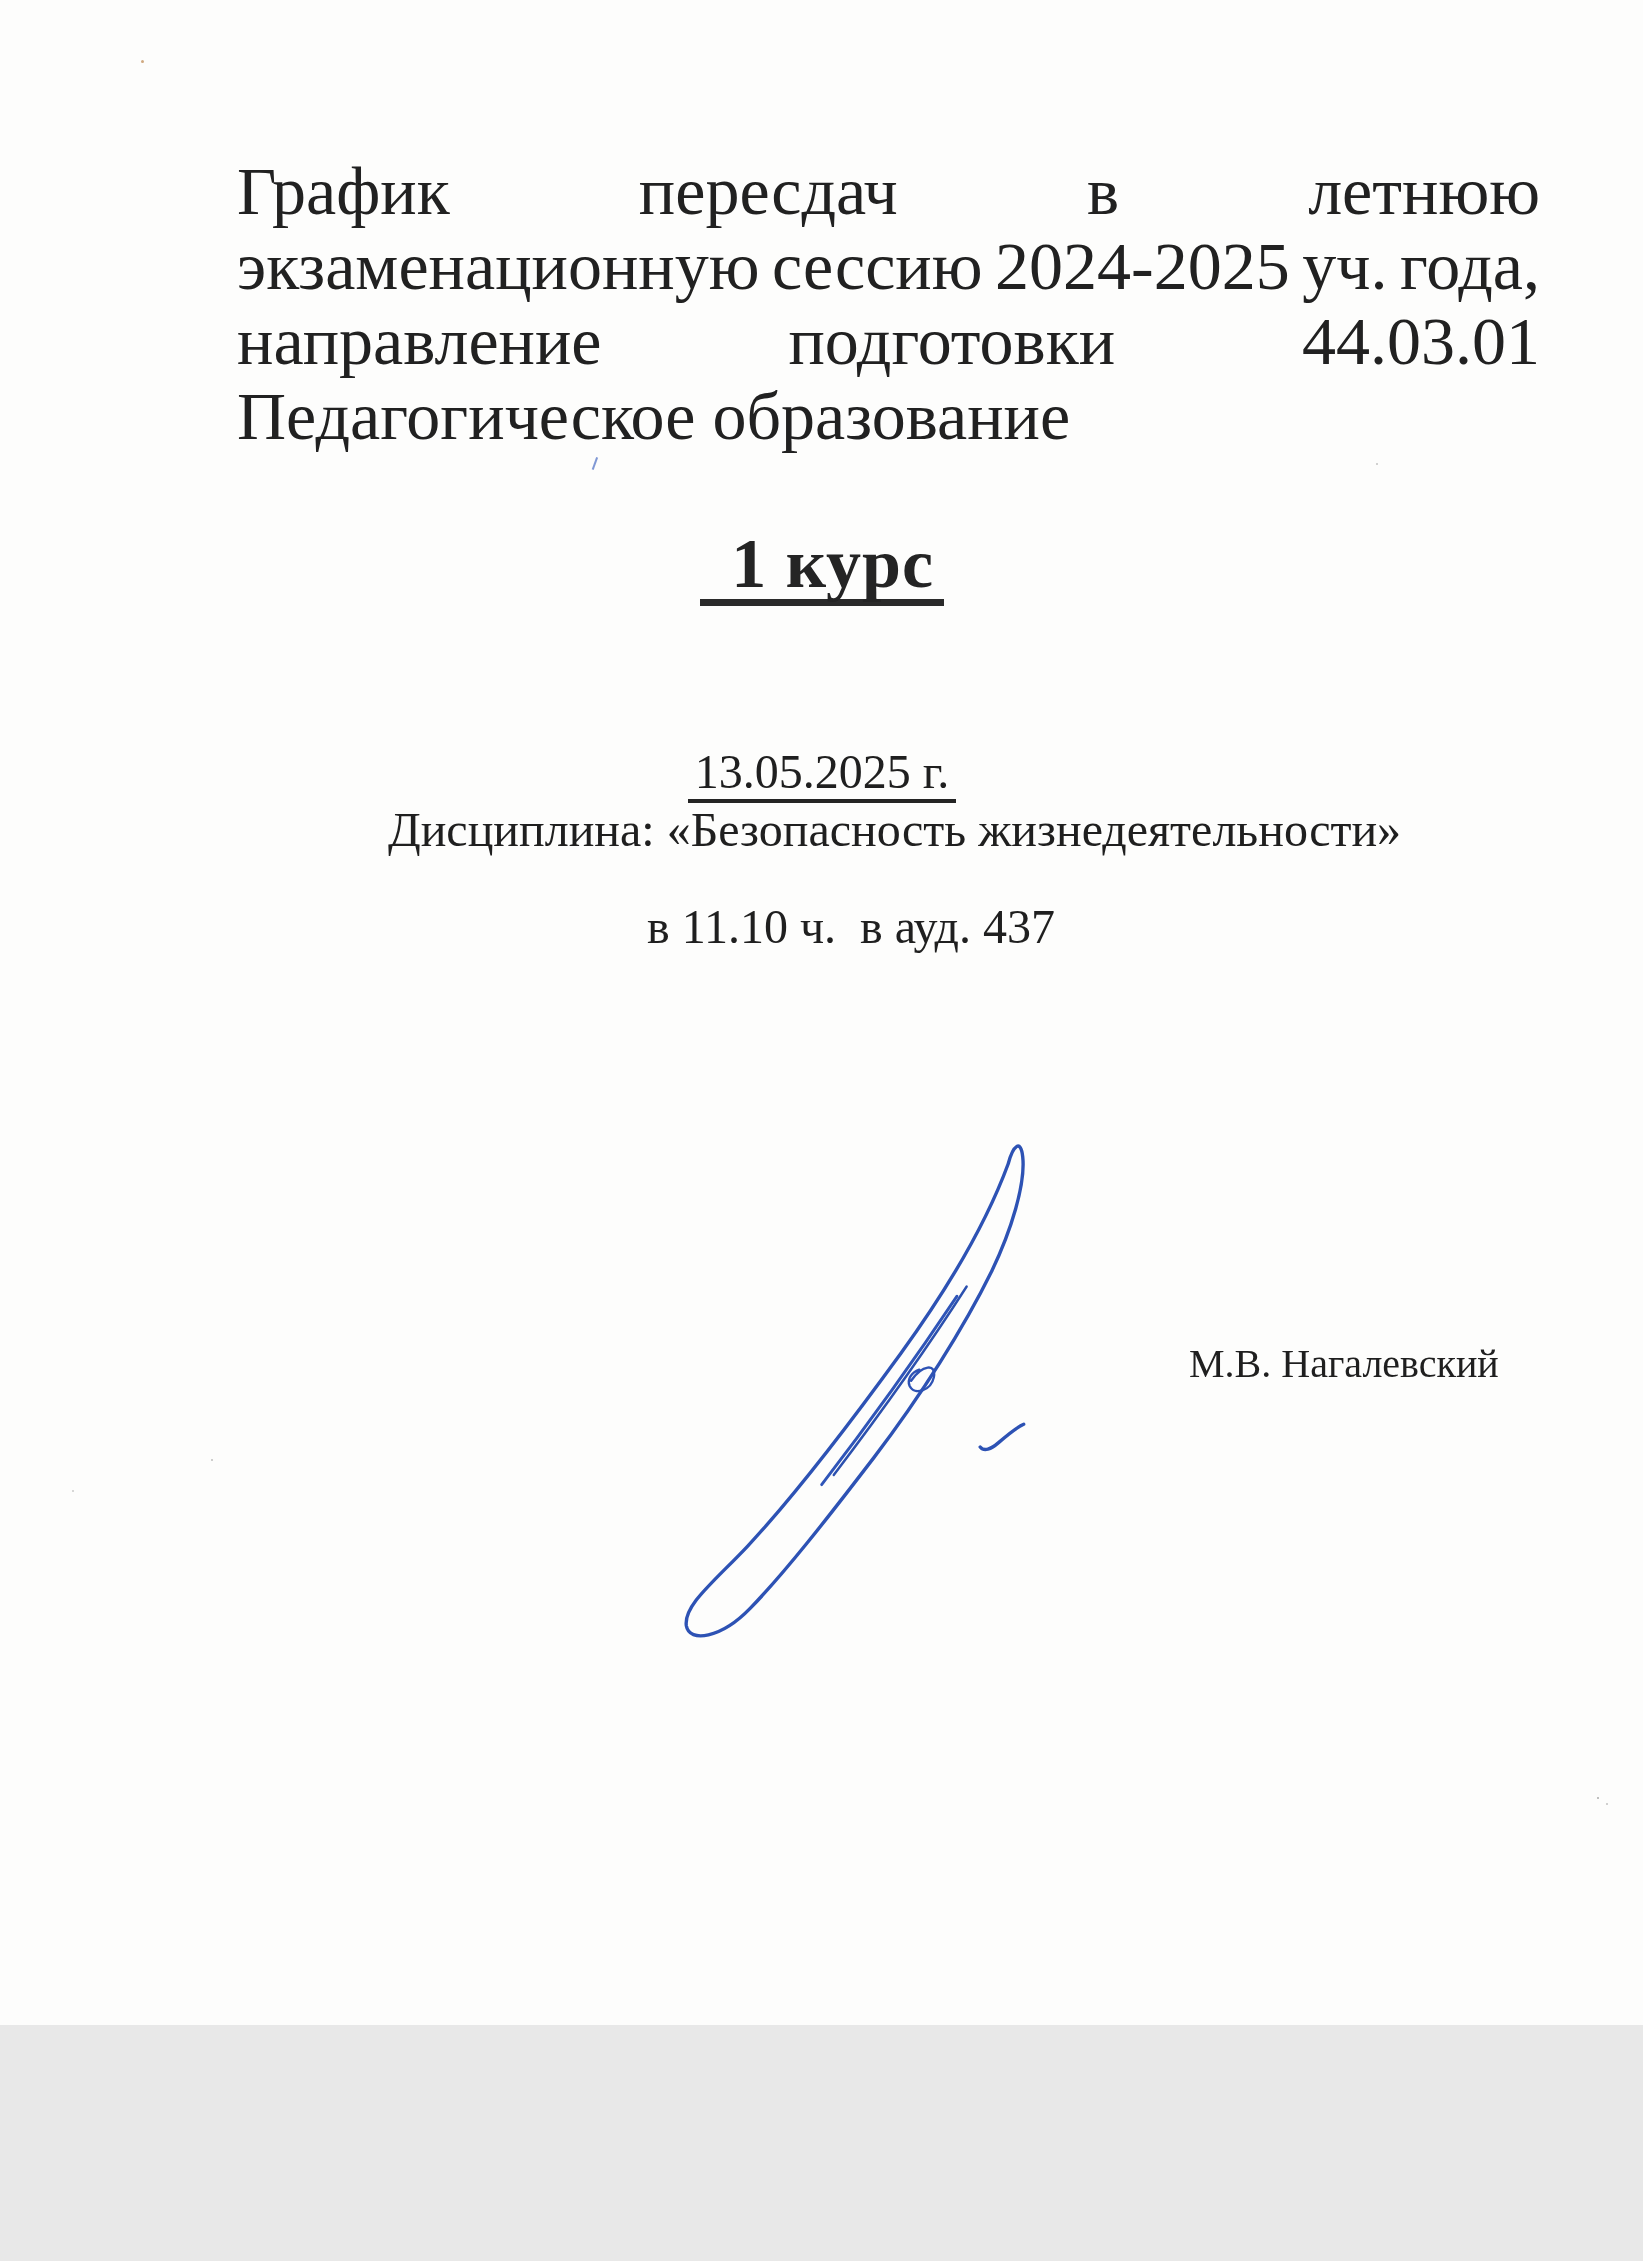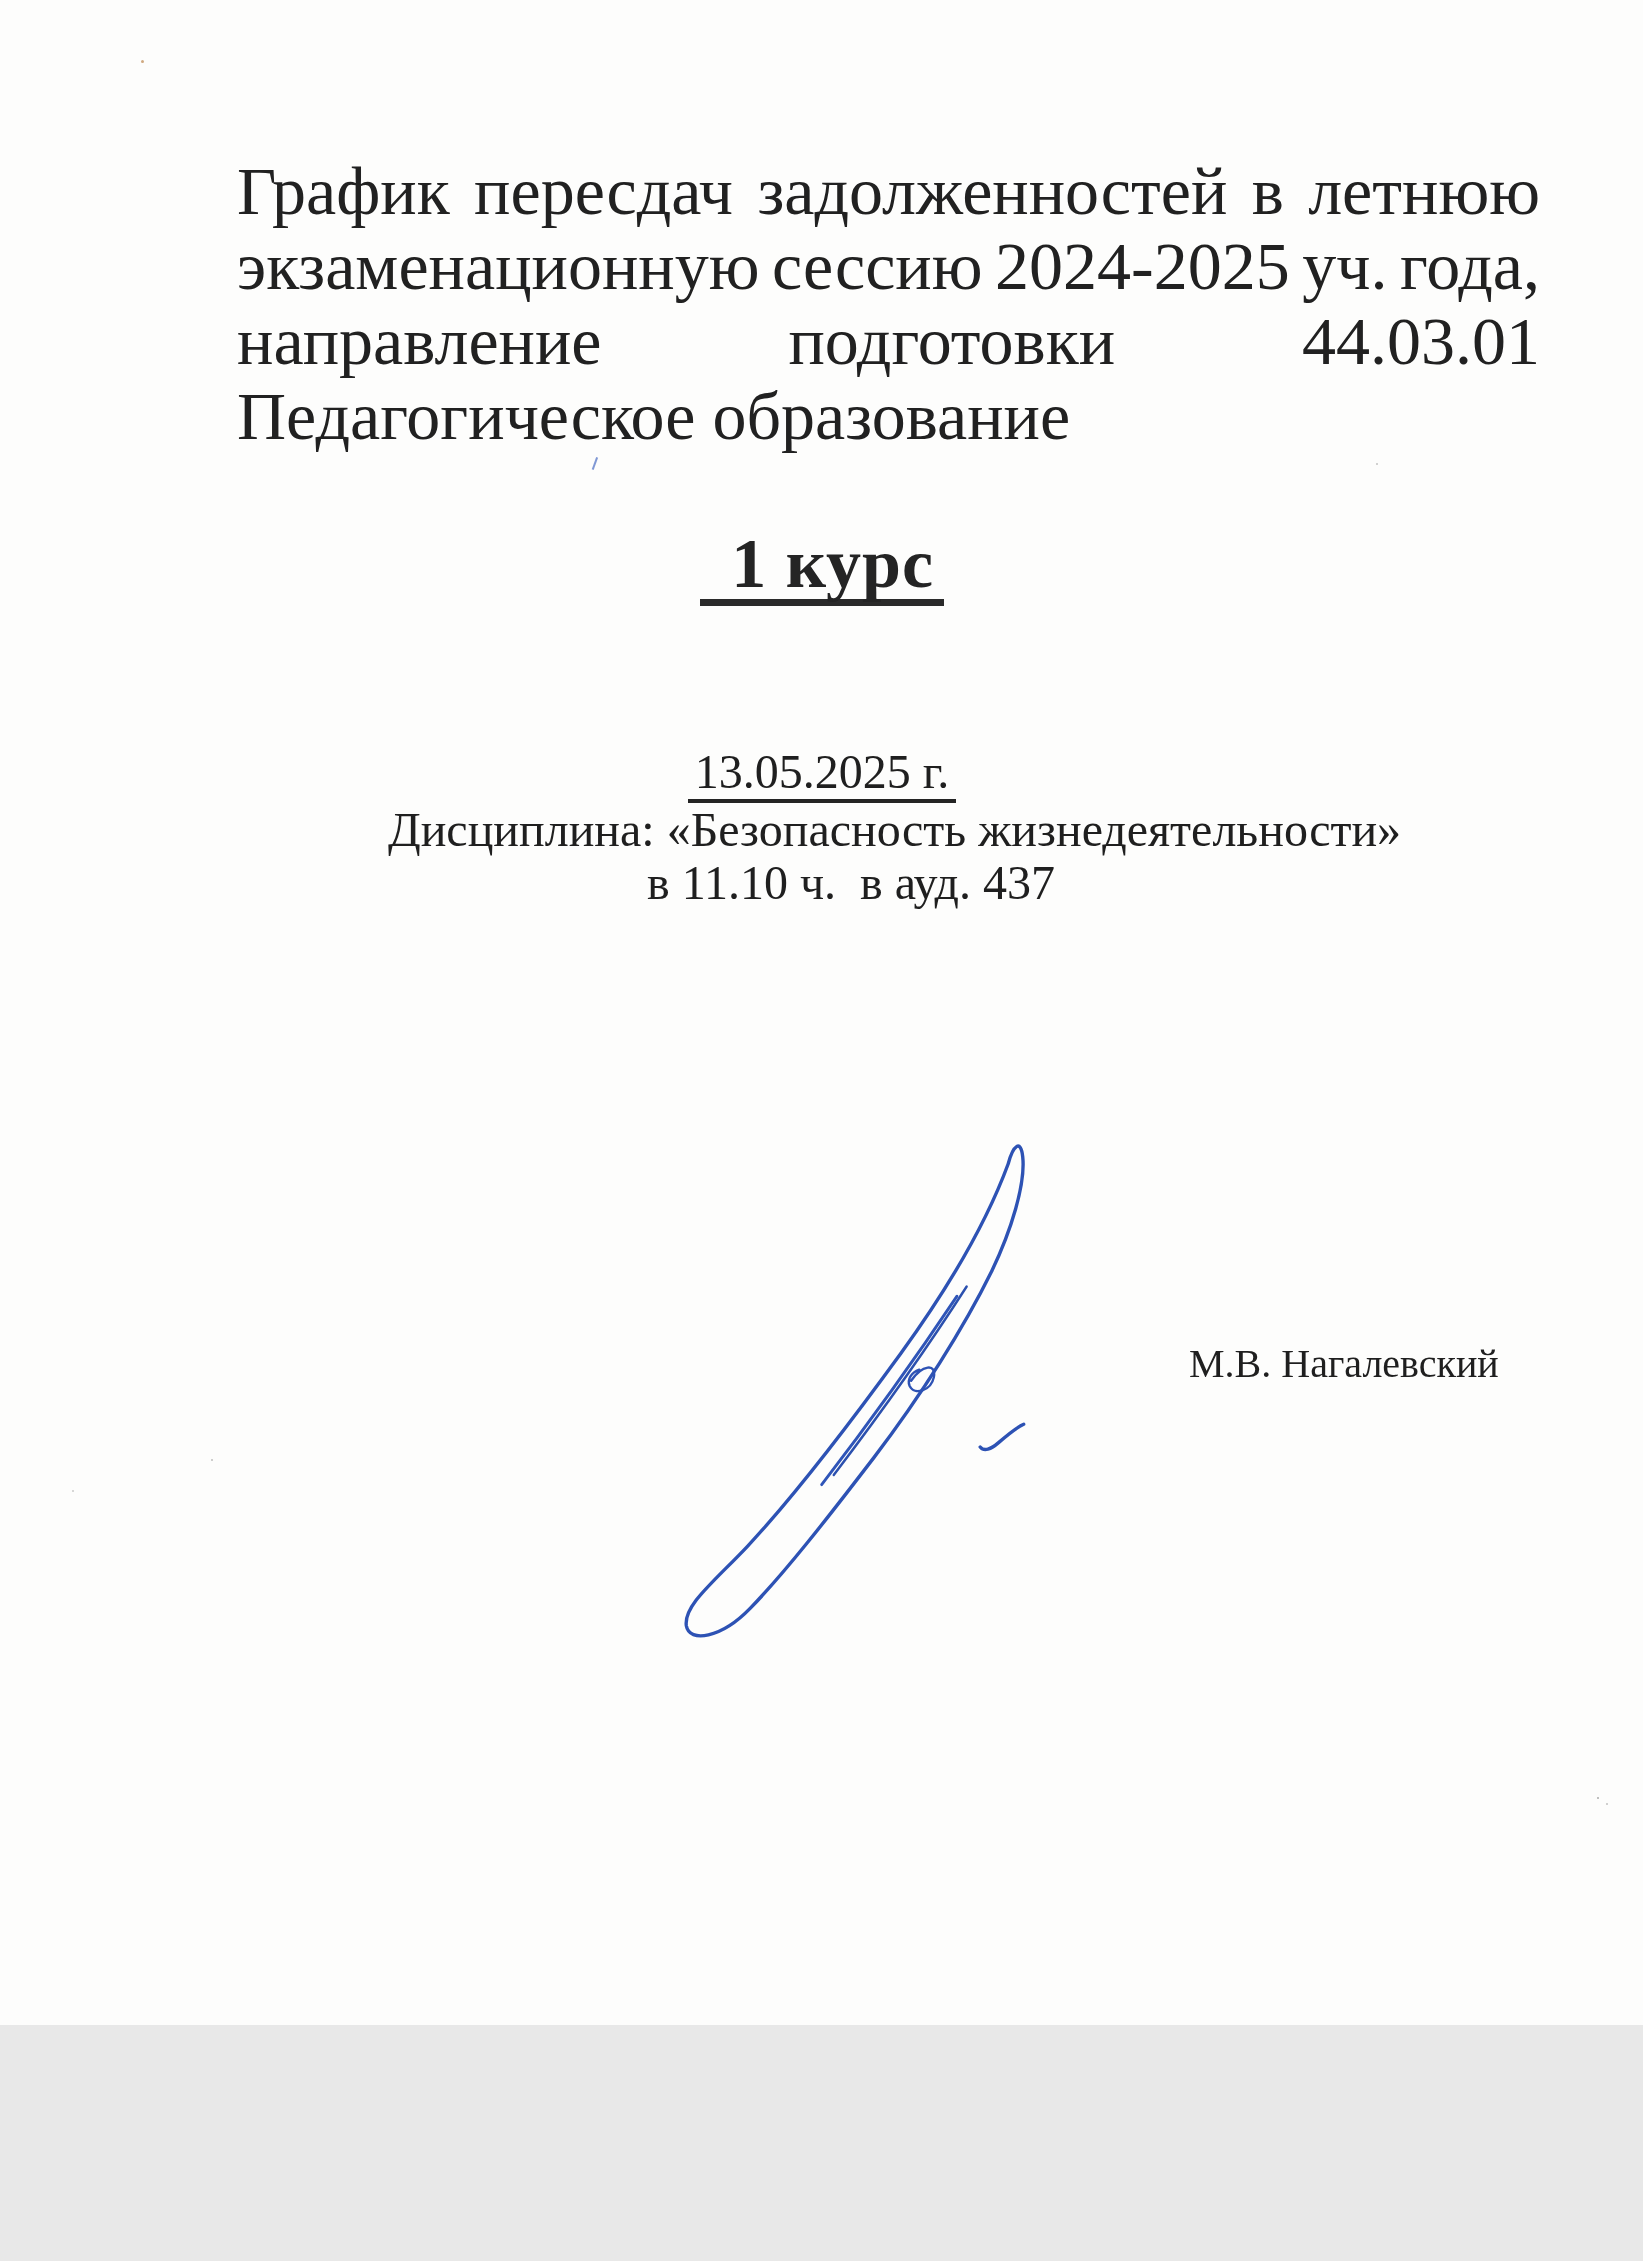--- a/index.html
+++ b/index.html
@@ -40,21 +40,21 @@
     font-size:48px; line-height:53px; color:#1f1f1f;
     text-align:center;
   }
   .s-date-line { }
   .underlined {
     display:inline-block;
     border-bottom:4.4px solid #242424;
     padding:0 6.8px 1px 6.8px;
   }
   .s-disc { margin-left:145px; }
-  .s-time { margin-left:58px; }
+  .s-time { margin-left:58px;margin-top:44px; }
 
   
   .dean-label {
     position:absolute; left:240px; top:1338px;
     font-size:39px; line-height:39px; color:#1f1f1f;
   }
   .dean-name {
     position:absolute; left:1189px; top:1344px;
     font-size:40px; line-height:39px; color:#1f1f1f;
   }
@@ -82,21 +82,20 @@
 </style>
 </head>
 <body>
 
 <div class="page">
 
   <div class="title">
     <div class="tline just">
         <span>График</span>
         <span>пересдач</span>
-        <span>задолженностей</span>
         <span>в</span>
         <span>летнюю</span>
       </div>
     <div class="tline just">
         <span>экзаменационную</span>
         <span>сессию</span>
         <span>2024-2025</span>
         <span>уч.</span>
         <span>года,</span>
       </div>

